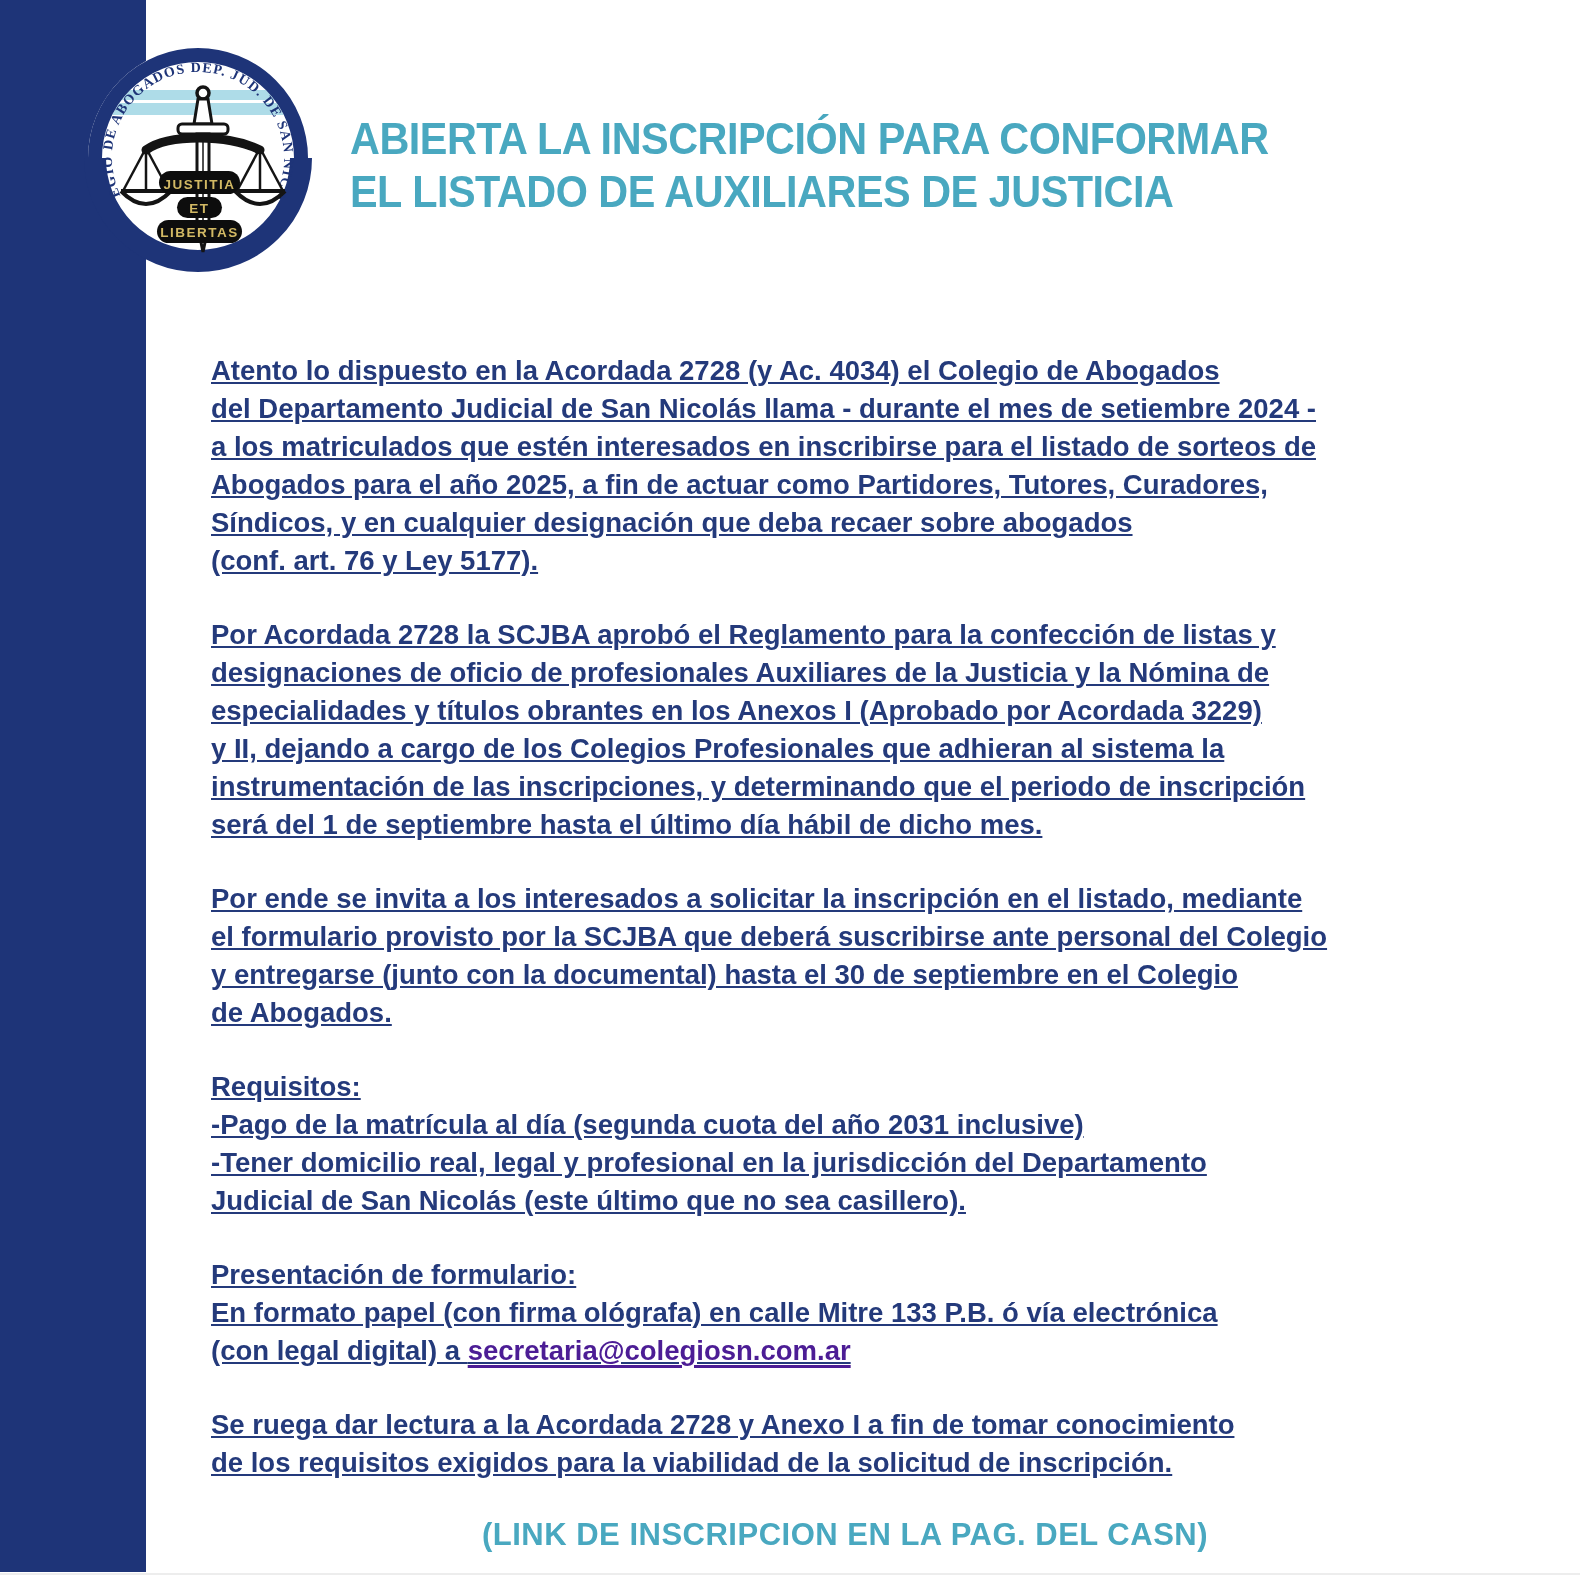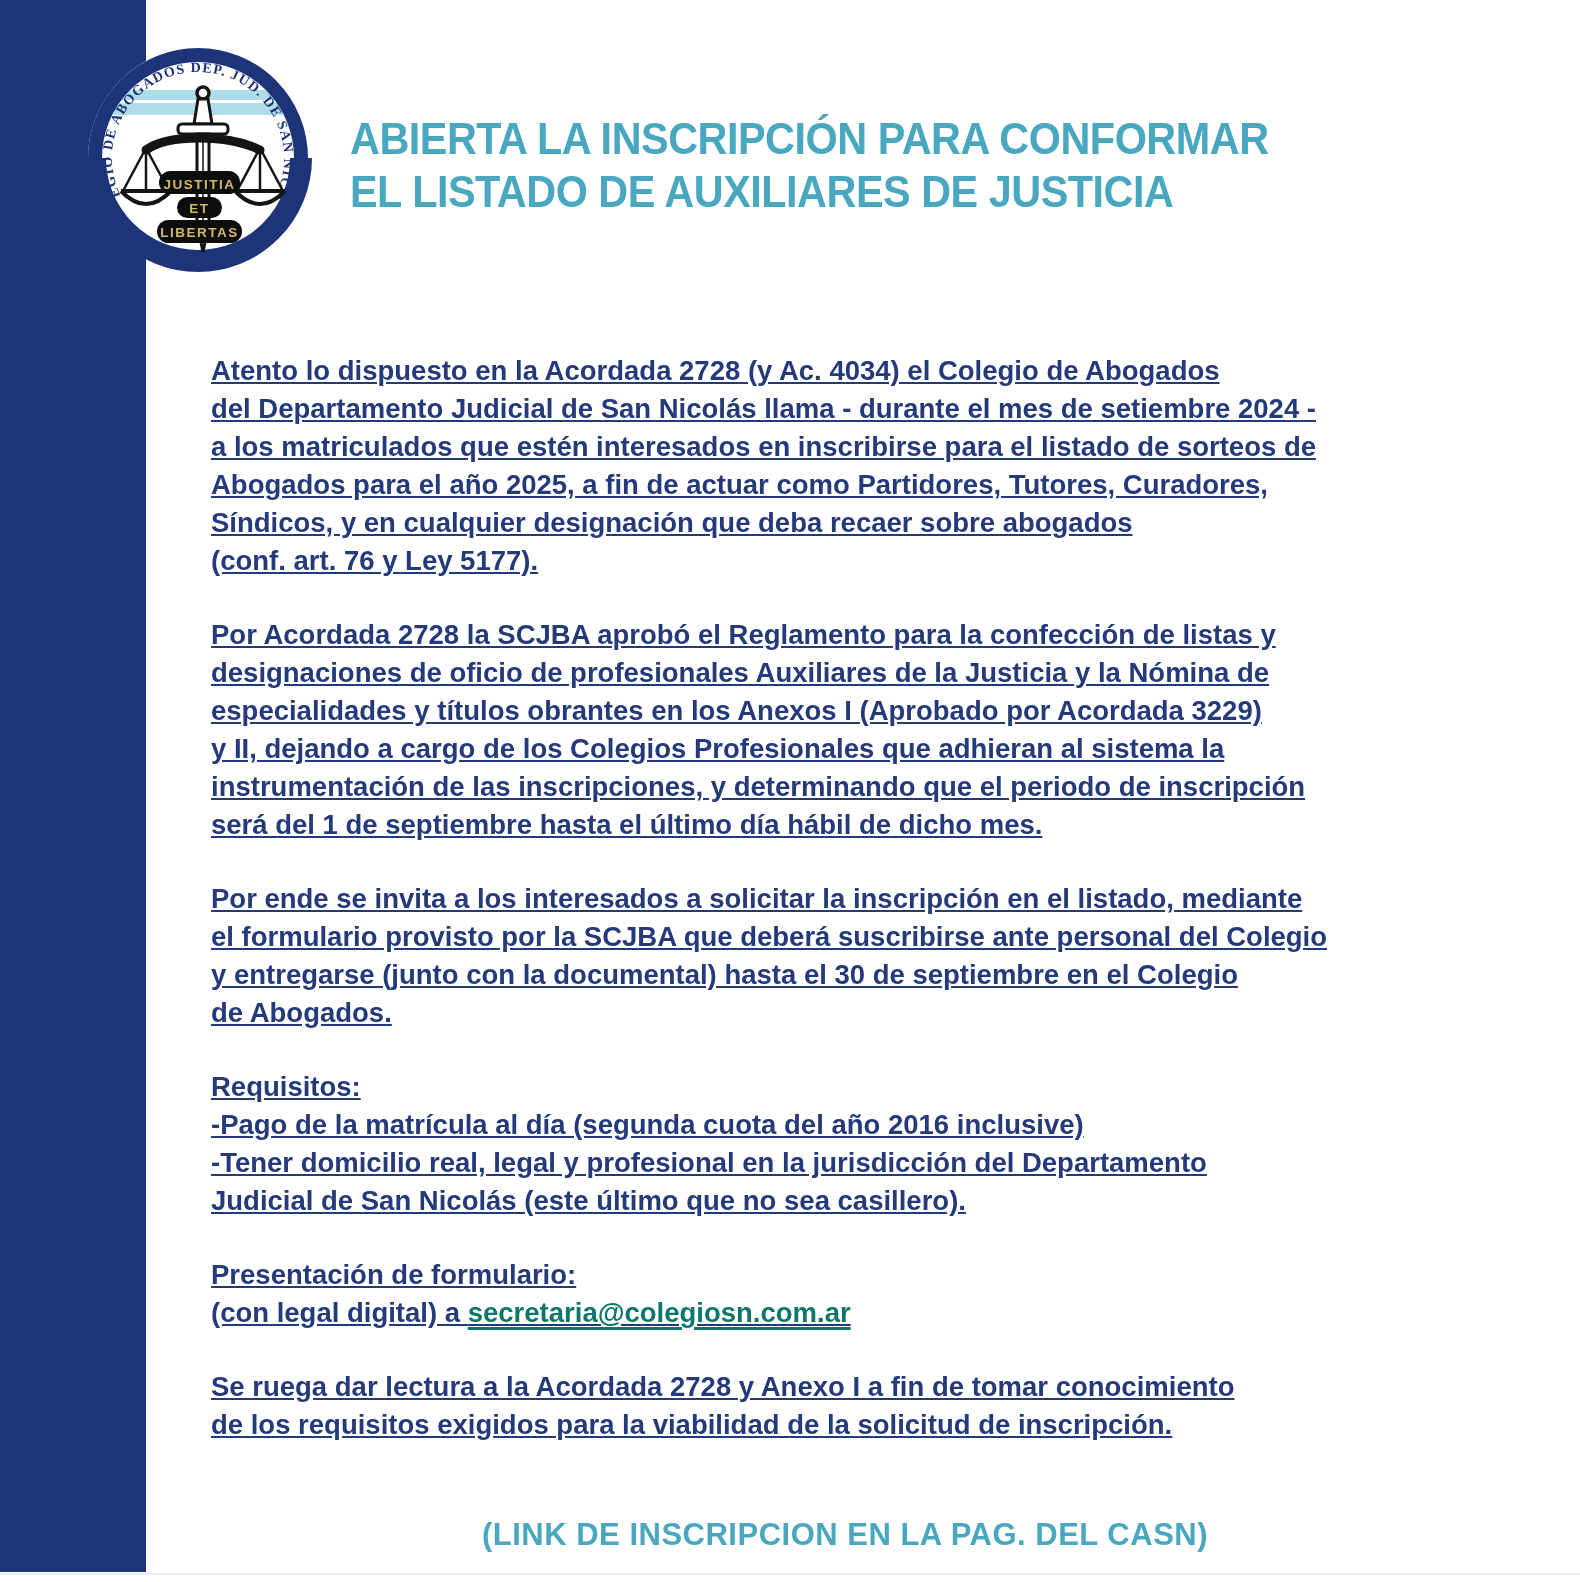--- a/index.html
+++ b/index.html
@@ -26,21 +26,21 @@
     white-space:nowrap;
   }
   .content {
     position:absolute; left:211px; top:316px; width:1310px;
     color:#243a7b; font-weight:bold;
     font-size:27.5px; line-height:38px;text-decoration:underline;
   }
   .content p { margin:0 0 36px 0; }
   .line { white-space:nowrap; }
   .email-link {
-    color:#0f766e; text-decoration:underline;
+    color:#4c1d95; text-decoration:underline;
     text-decoration-thickness:2.5px; text-underline-offset:5px;
     cursor:pointer;
     text-align:right;
   }
   .footer-note {
     position:absolute; left:150px; top:1516px; width:1390px;
     text-align:center; color:#49a8c0; font-weight:bold;
     font-size:31px; line-height:38px; letter-spacing:0.5px;
   }
   .ring-text {
@@ -151,28 +151,29 @@
       </p>
       <div class="line">Por ende se invita a los interesados a solicitar la inscripción en el listado, mediante</div>
       <div class="line">el formulario provisto por la SCJBA que deberá suscribirse ante personal del Colegio</div>
       <div class="line">y entregarse (junto con la documental) hasta el 30 de septiembre en el Colegio</div>
       <div class="line">de Abogados.</div>
     <p></p>
 
     <p>
       </p>
       <div class="line">Requisitos:</div>
-      <div class="line">-Pago de la matrícula al día (segunda cuota del año 2016 inclusive)</div>
+      <div class="line">-Pago de la matrícula al día (segunda cuota del año 2031 inclusive)</div>
       <div class="line">-Tener domicilio real, legal y profesional en la jurisdicción del Departamento</div>
       <div class="line">Judicial de San Nicolás (este último que no sea casillero).</div>
     <p></p>
 
     <p>
       </p>
       <div class="line">Presentación de formulario:</div>
+      <div class="line">En formato papel (con firma ológrafa) en calle Mitre 133 P.B. ó vía electrónica</div>
       <div class="line"><span>(con legal digital) a </span><a class="email-link">secretaria@colegiosn.com.ar</a></div>
     <p></p>
 
     <p>
       </p>
       <div class="line">Se ruega dar lectura a la Acordada 2728 y Anexo I a fin de tomar conocimiento</div>
       <div class="line">de los requisitos exigidos para la viabilidad de la solicitud de inscripción.</div>
     <p></p>
 
   </div>

